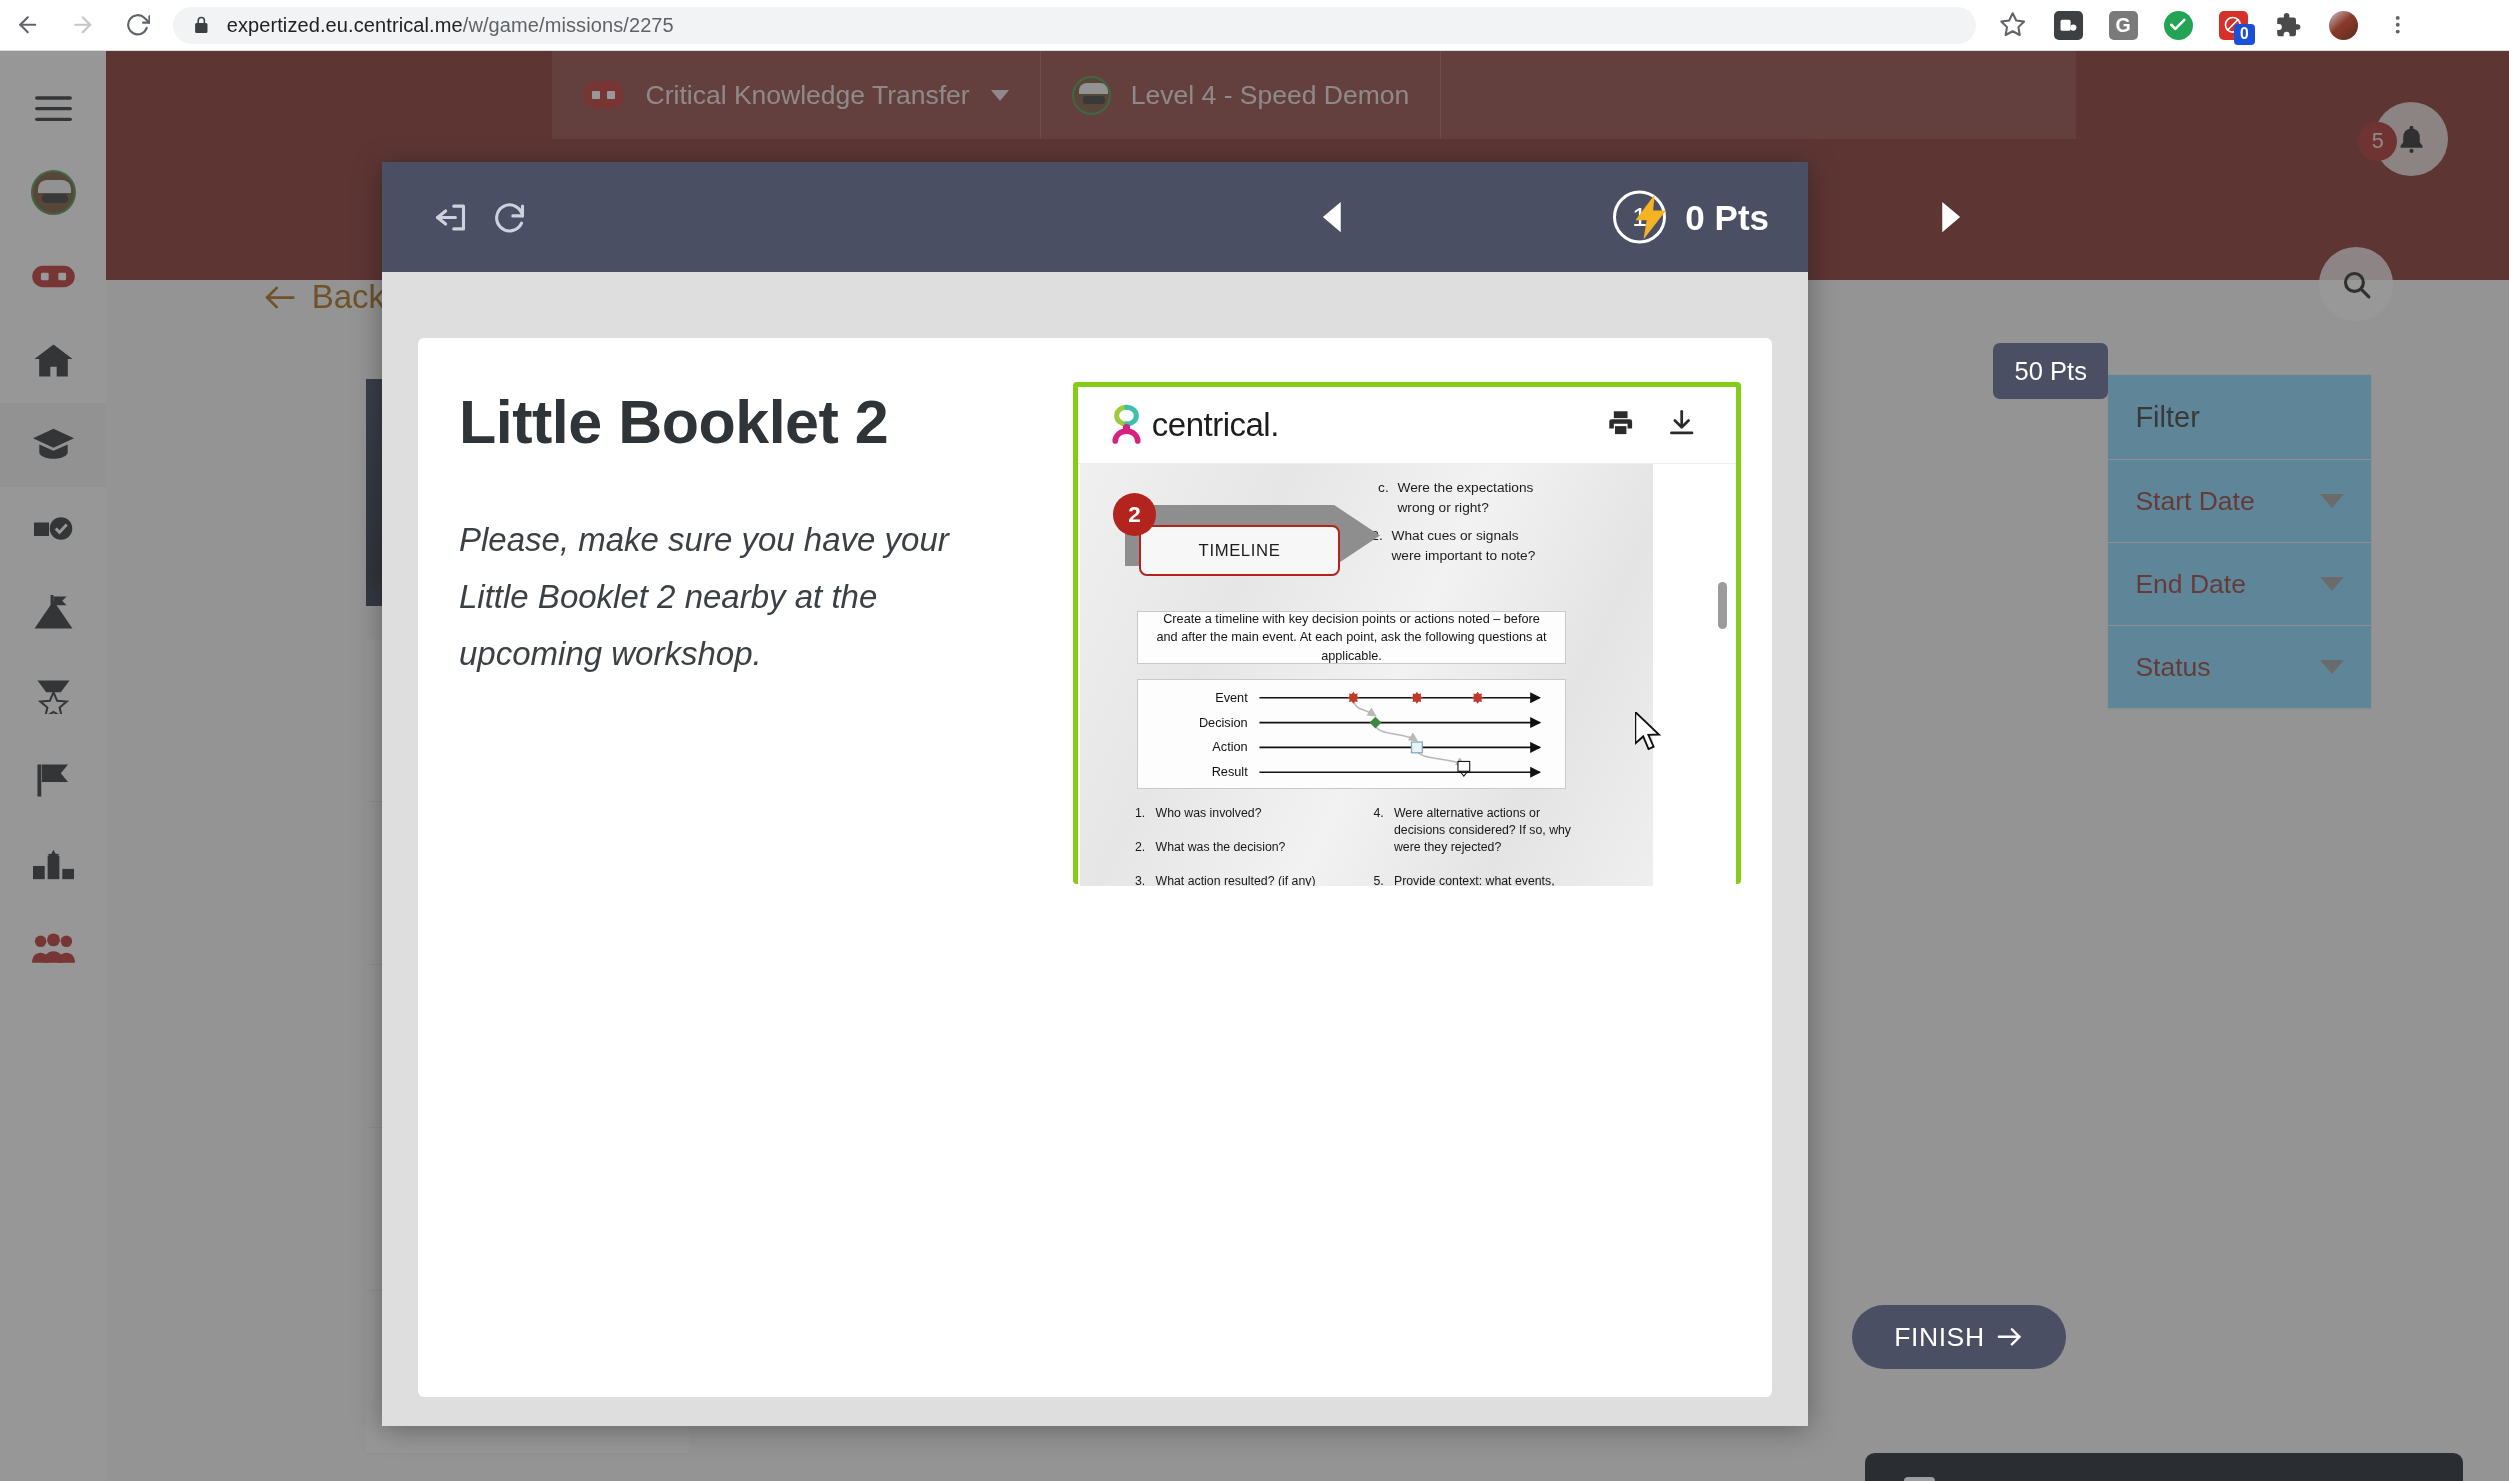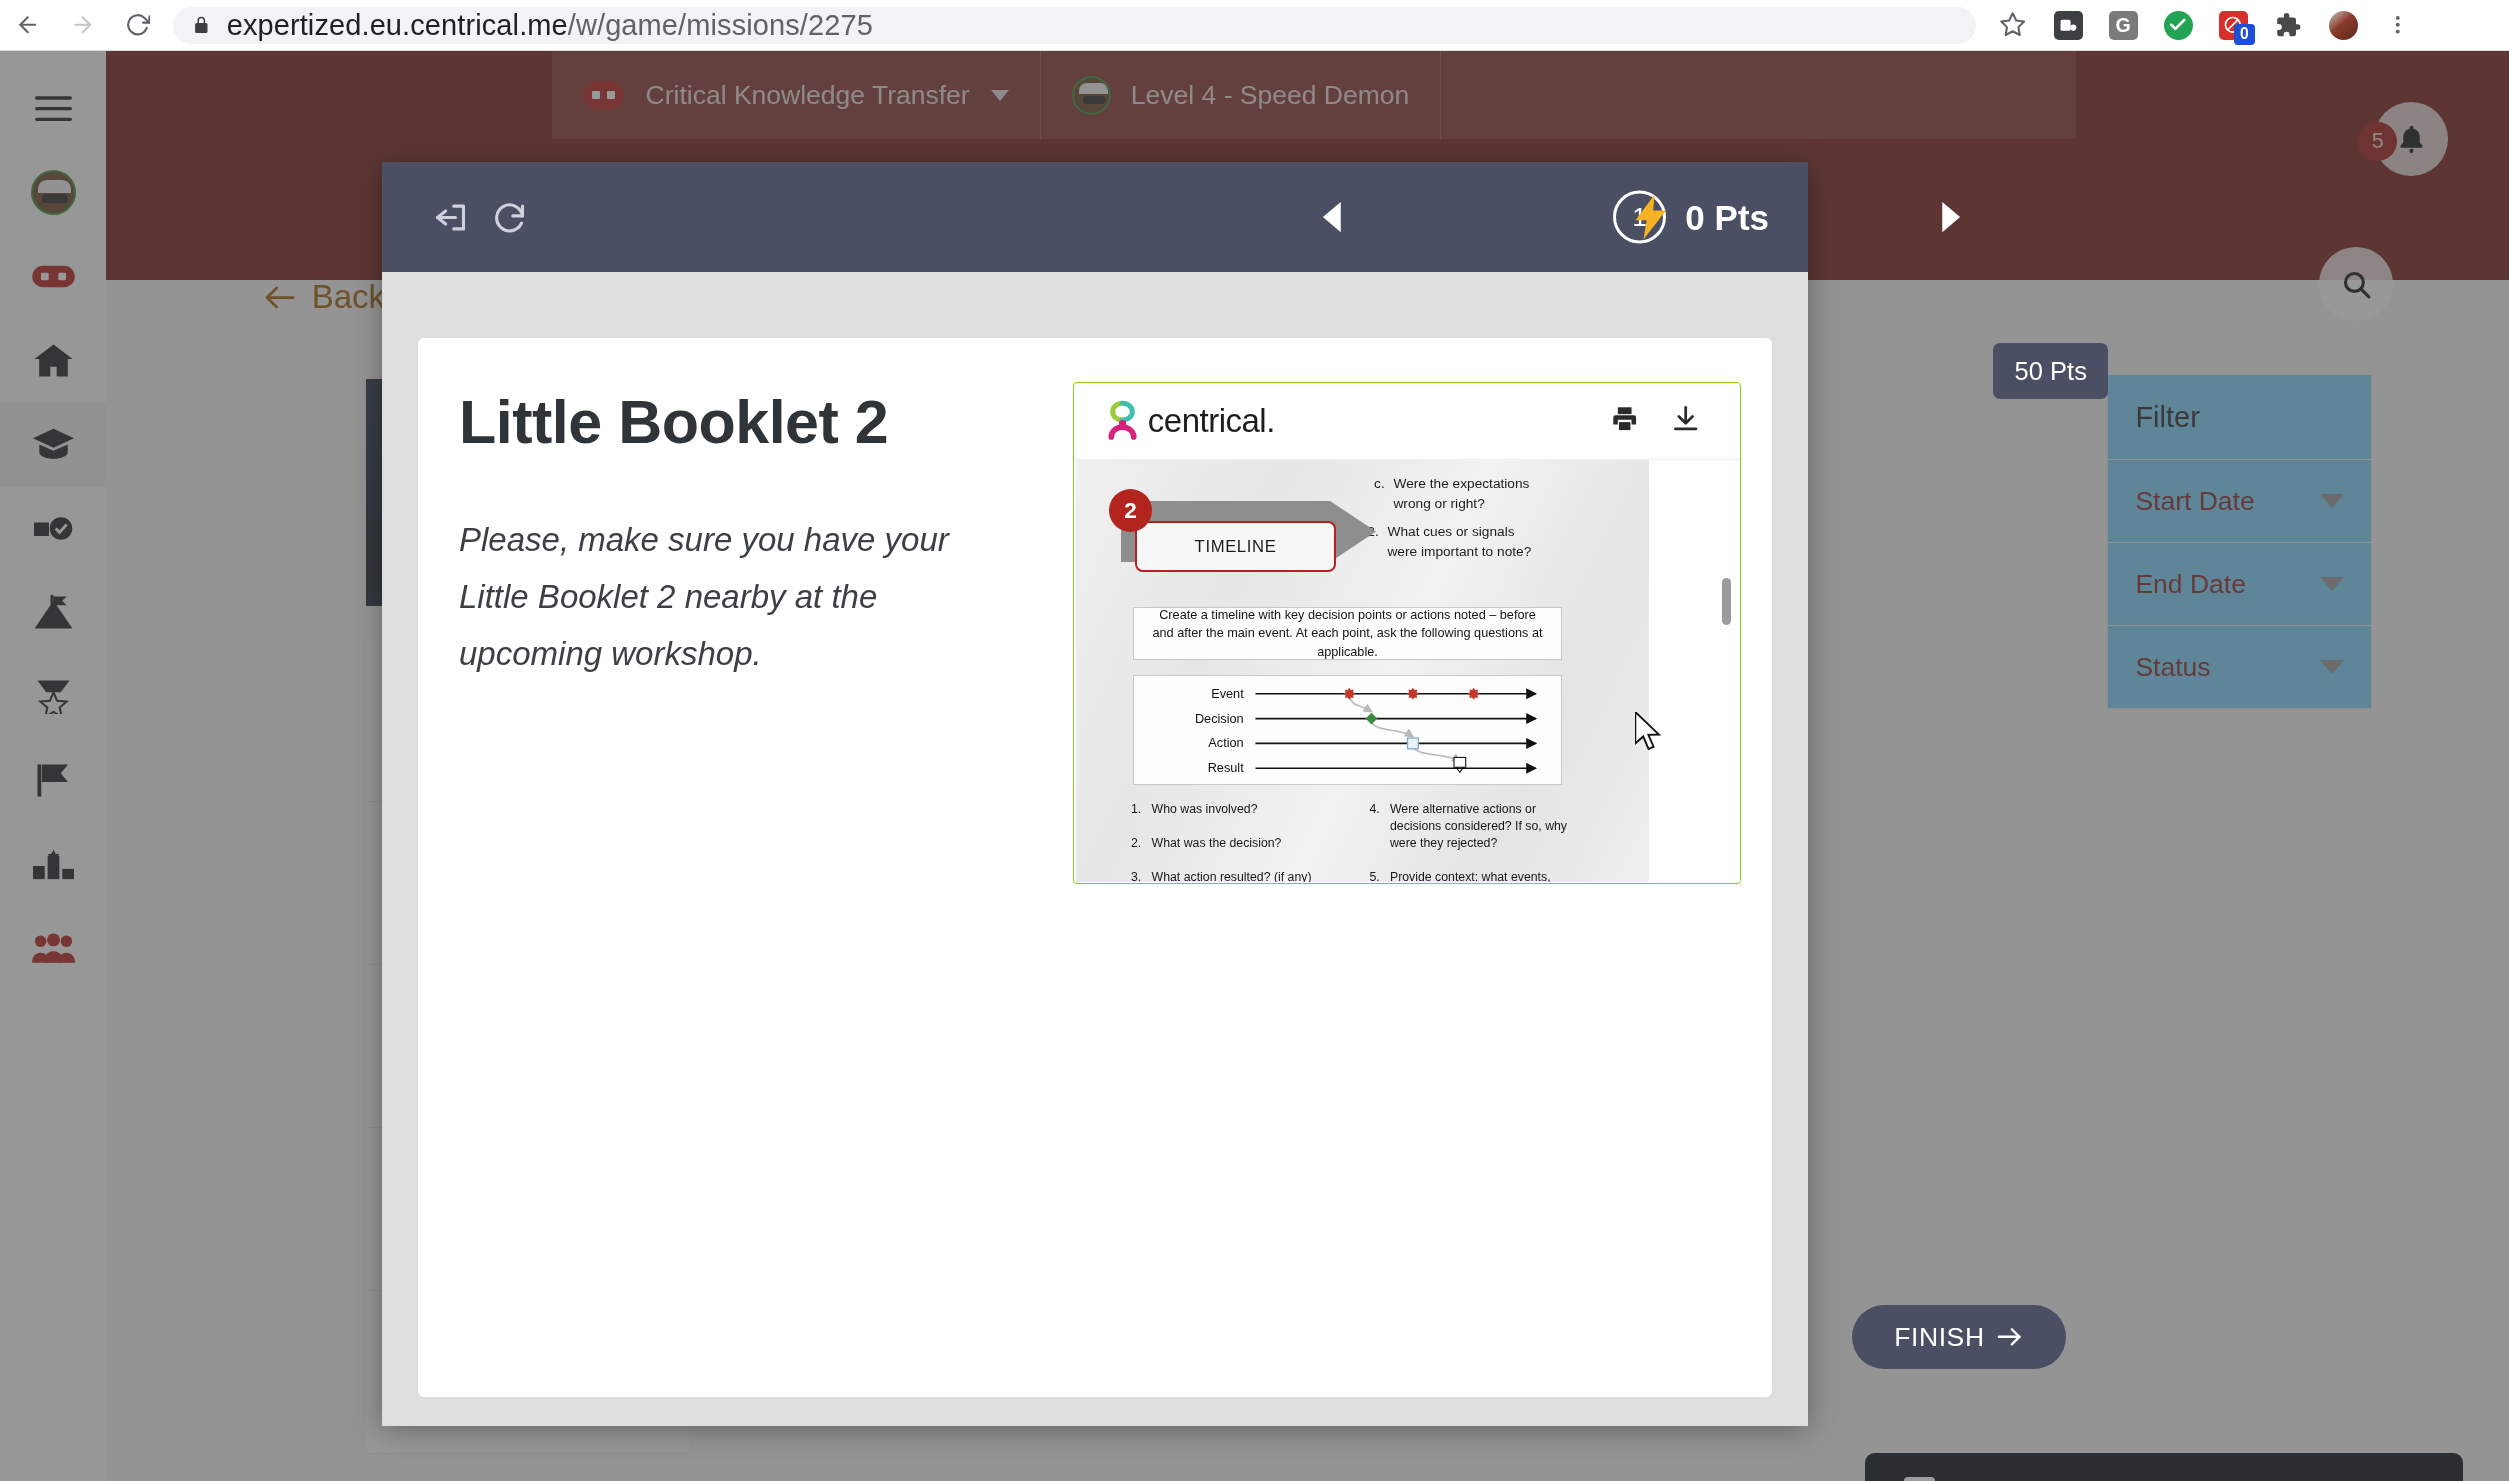--- a/index.html
+++ b/index.html
@@ -24,21 +24,21 @@
   .nav-btn.disabled { color: #c4c7c5; }
   .nav-btn svg { display: block; }
   #omnibox {
     flex: 1; height: 37px; margin: 0 9.8px 0 7.8px;
     background: #f1f3f4; border-radius: 18.6px;
     display: flex; align-items: center; padding: 0 19.6px;
     max-width: 1803px;
   }
   #lock-icon { margin-right: 15.7px; color: #3c4043; display: flex; }
   #url-text {
-    font-size: 29px; color: #202124; letter-spacing: 0.1px;
+    font-size: 20px; color: #202124; letter-spacing: 0.1px;
     white-space: nowrap; overflow: hidden;
   }
   #url-text .path { color: #5f6368; }
   #chrome-actions { display: flex; align-items: center; gap: 0px; padding-right: 9.8px; }
   .chrome-ico {
     width: 55px; height: 51px; display: flex; align-items: center; justify-content: center;
     position: relative;
   }
   .ext-square { width: 29px; height: 29px; border-radius: 4.9px; display:flex; align-items:center; justify-content:center;
                 font-size: 19.6px; font-weight: bold; color:#fff; }
@@ -215,21 +215,21 @@
     font-size: 61px; font-weight: bold; color: #2f3438; letter-spacing: -0.5px;
   }
   #booklet-body {
     position: absolute; left: 41px; top: 174px; width: 549px;
     font-size: 33px; font-style: italic; color: #3b4045; line-height: 1.72;
   }
 
   
   #pdf-frame {
     position: absolute; left: 655px; top: 44px; width: 668px; height: 502px;
-    background: #fff; border: 1px solid #84cc16; border-radius: 3.9px;
+    background: #fff; border: 5px solid #84cc16; border-radius: 3.9px;
   }
   #pdf-toolbar {
     height: 76px; display: flex; align-items: center; justify-content: space-between;
     padding: 0 41px 0 31px;
   }
   #brand { display: flex; align-items: center; gap: 7.8px; }
   #brand-mark { width: 35px; height: 45px; position: relative; }
   #brand-text { font-size: 33px; color: #1d1d1f; letter-spacing: -0.5px; }
   .pdf-tool-ico { color: #2b2b2b; }
   #pdf-page {

